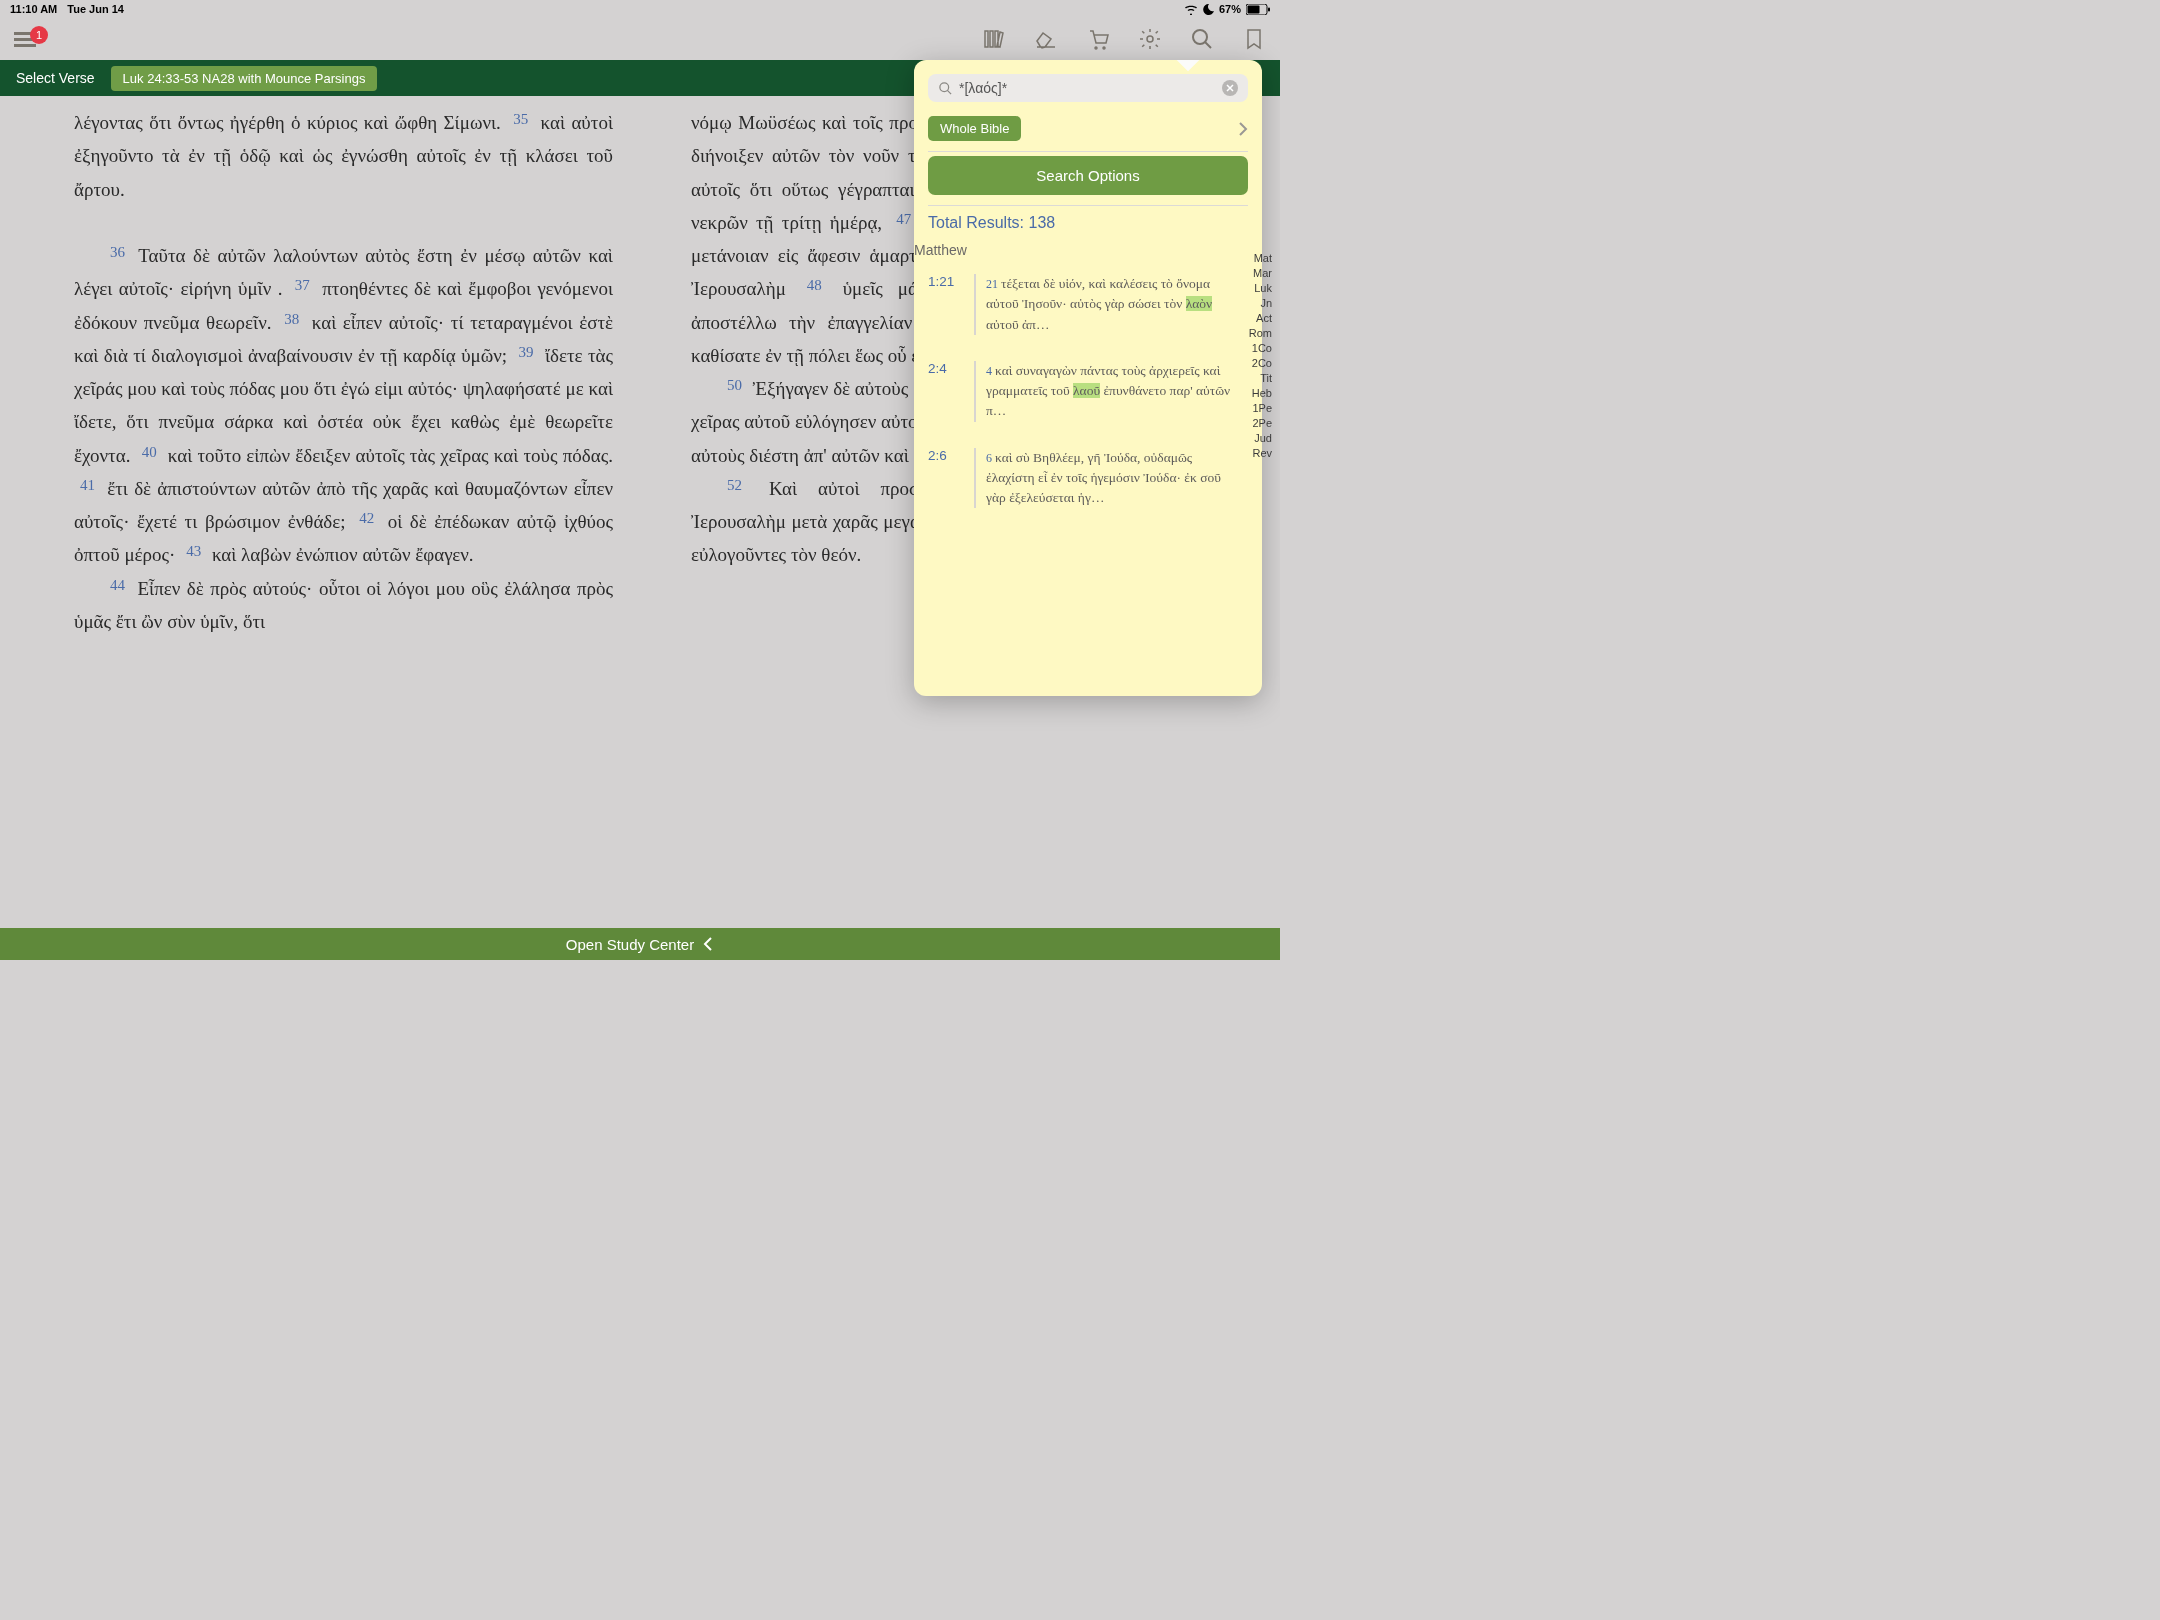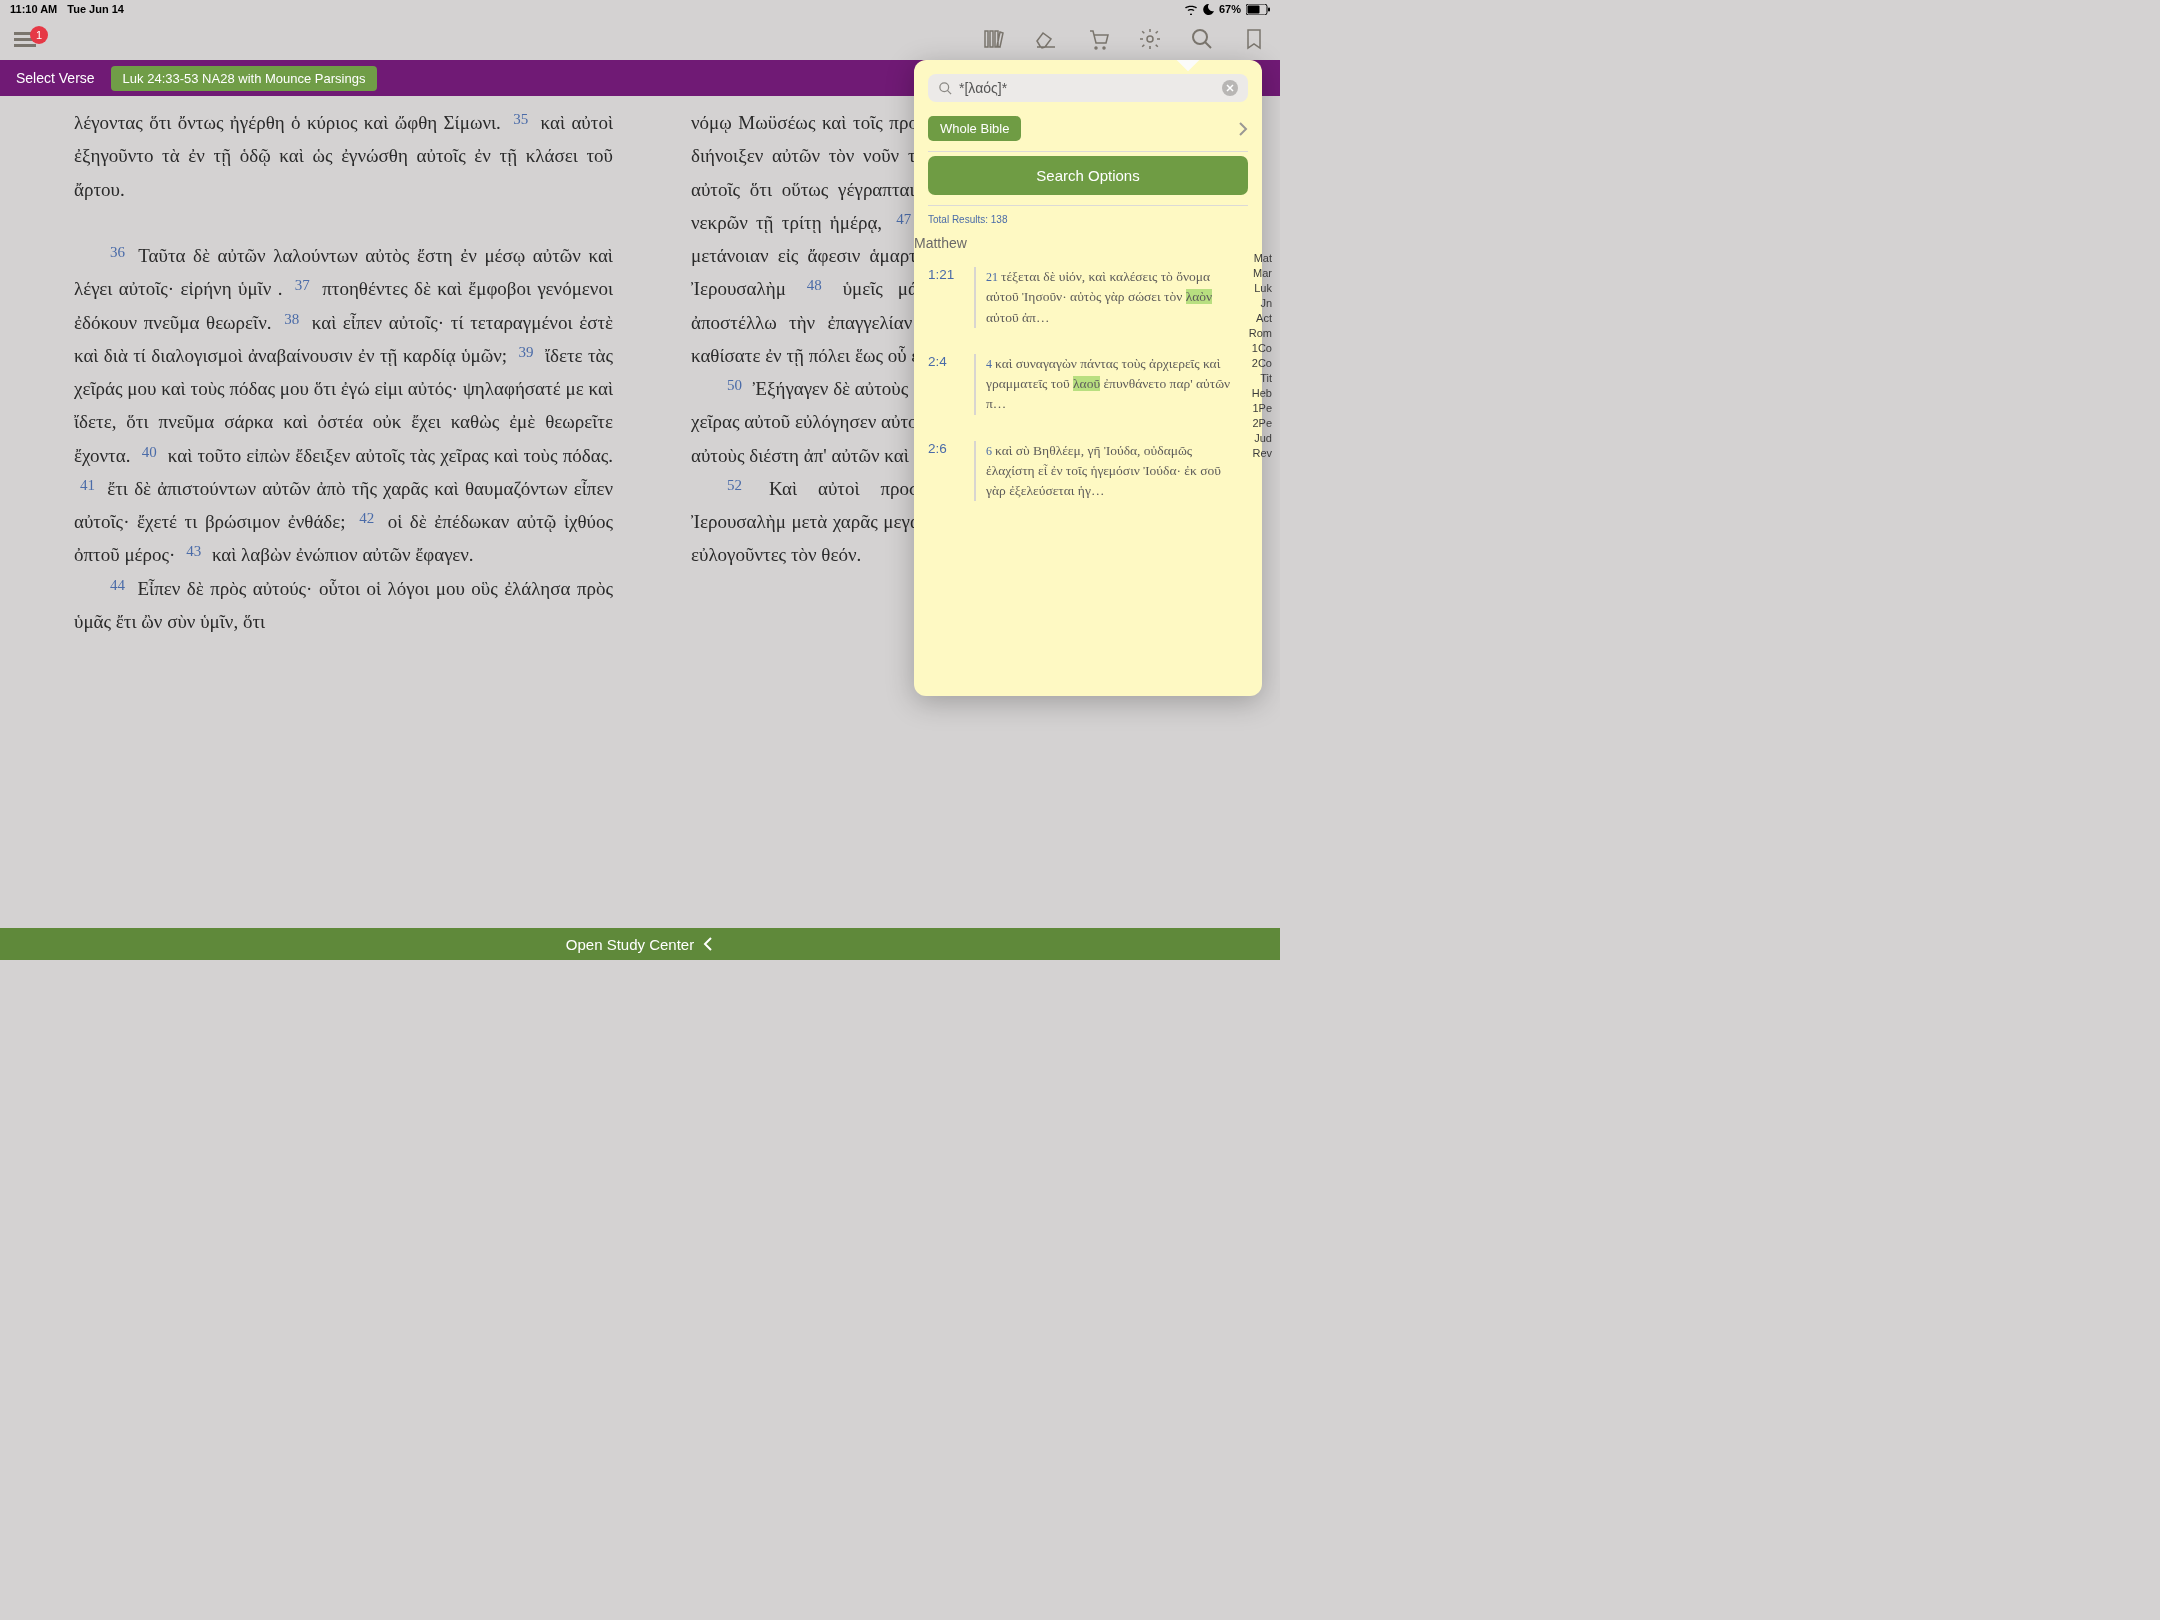--- a/index.html
+++ b/index.html
@@ -39,21 +39,21 @@
   color: #fff;
   border-radius: 50%;
   width: 18px; height: 18px;
   font-size: 11px;
   display: flex; align-items: center; justify-content: center;
 }
 .toolbar-right { display: flex; gap: 28px; align-items: center; }
 .toolbar-icon { width: 24px; height: 24px; color: #7a756d; cursor: pointer; }
 .green-bar {
   height: 36px;
-  background: #701a75;
+  background: #14532d;
   display: flex;
   align-items: center;
   padding: 0 16px;
   gap: 16px;
 }
 .green-bar-text { color: #fff; font-size: 14px; }
 .green-pill {
   background: #709d47;
   padding: 5px 12px;
   border-radius: 4px;
@@ -158,21 +158,21 @@
   color: #fff;
   text-align: center;
   padding: 11px;
   border-radius: 7px;
   font-size: 15px;
 }
 .divider { height: 1px; background: #dcdad7; margin: 0 14px; }
 .total-row {
   padding: 8px 14px 6px;
   color: #4a6ba8;
-  font-size: 10px;
+  font-size: 16px;
 }
 .book-header {
   padding: 4px 0 8px;
   color: #6b6968;
   font-size: 14px;
 }
 .results-scroll {
   position: relative;
   height: 400px;
 }

